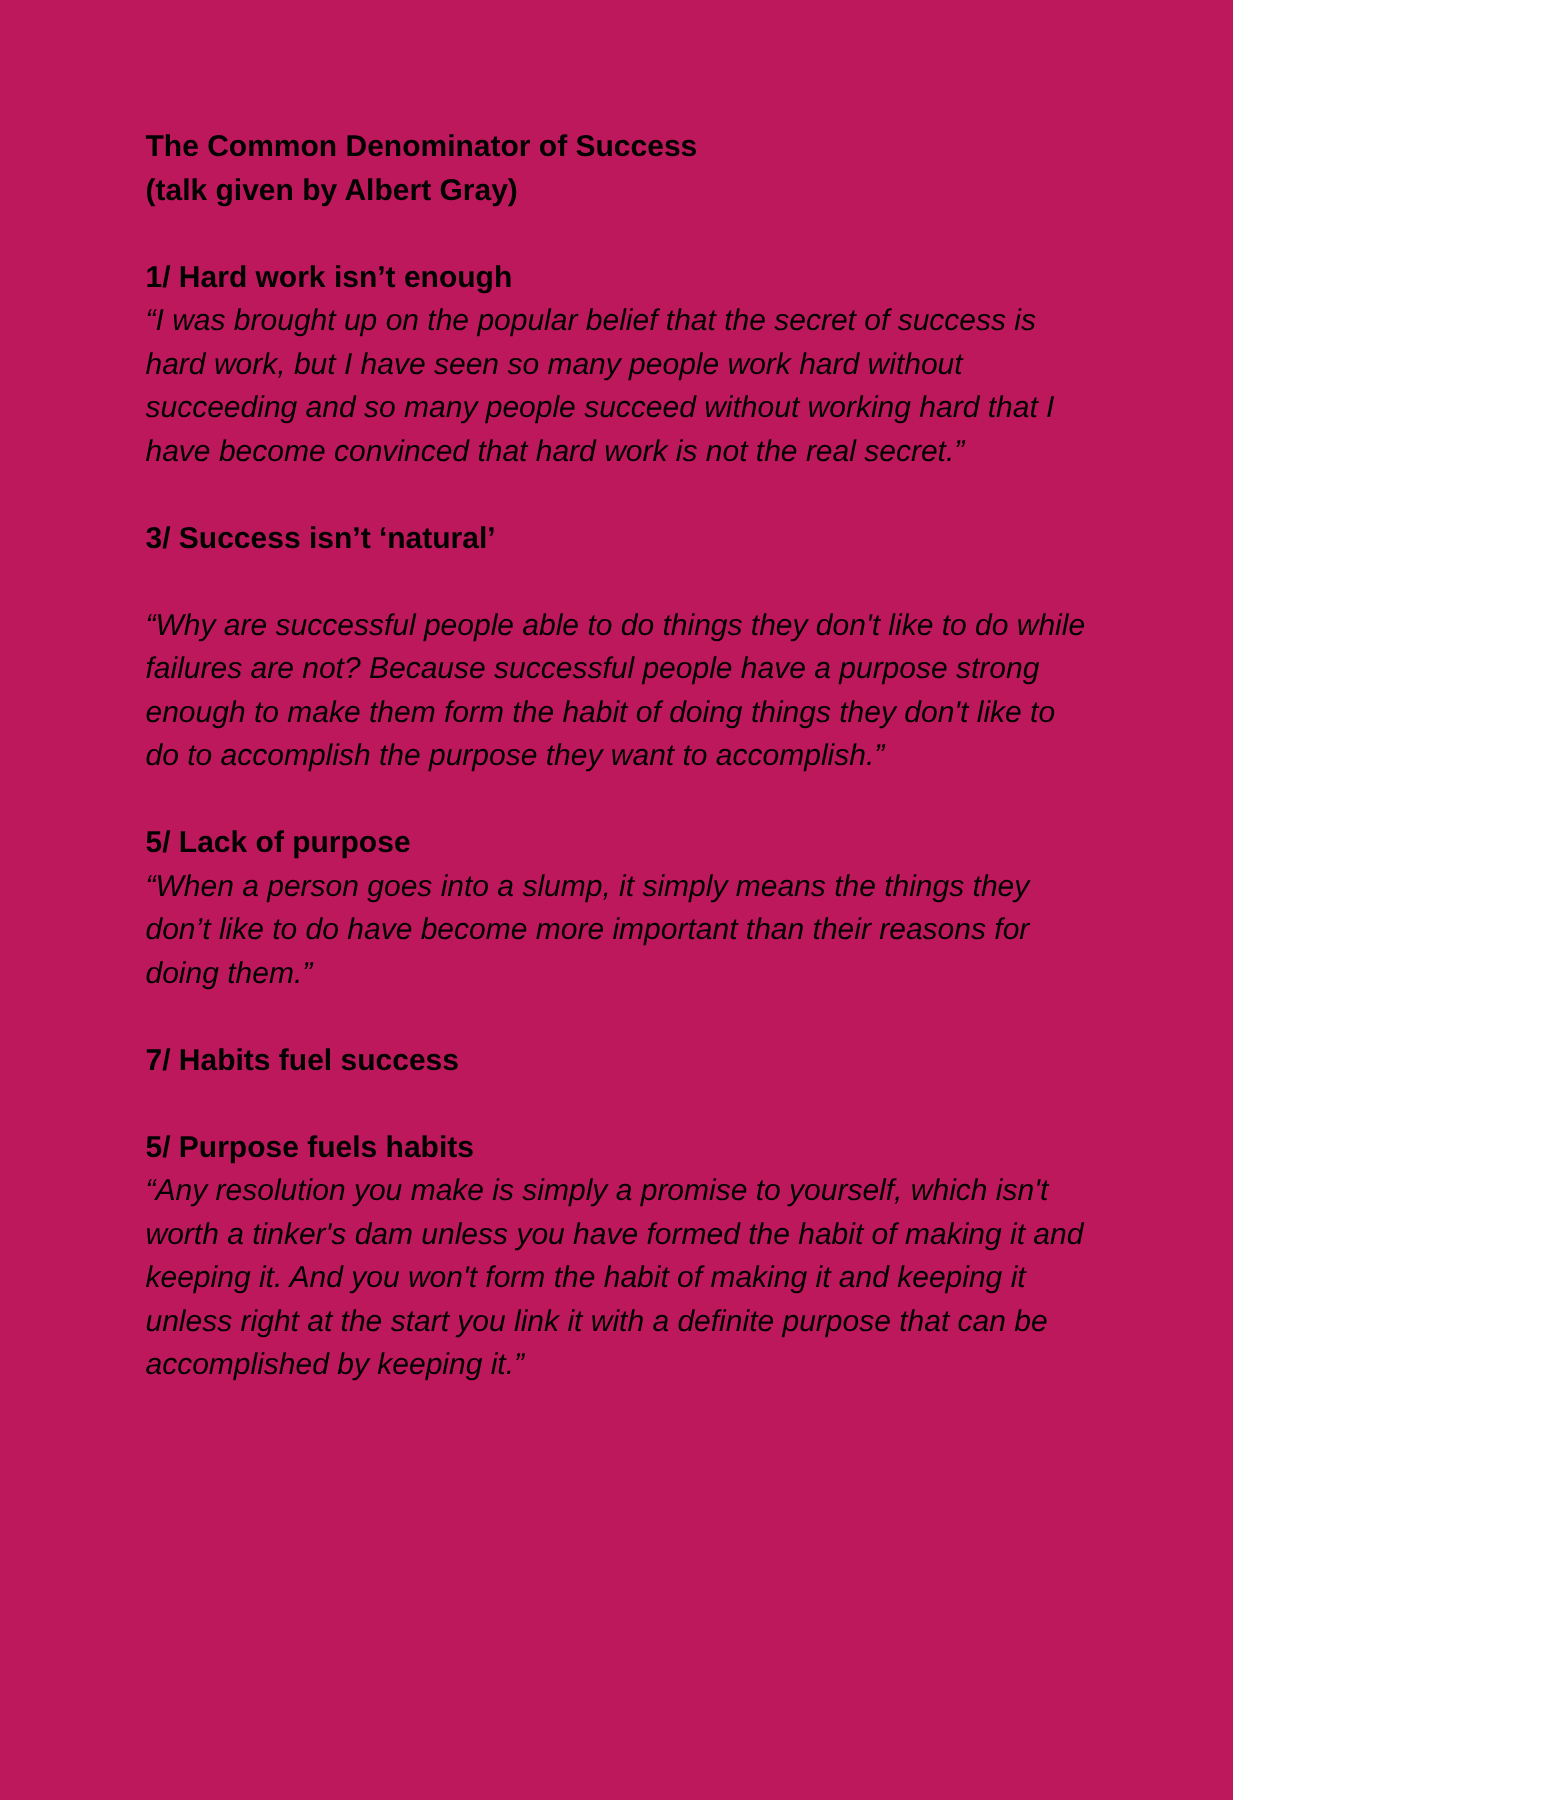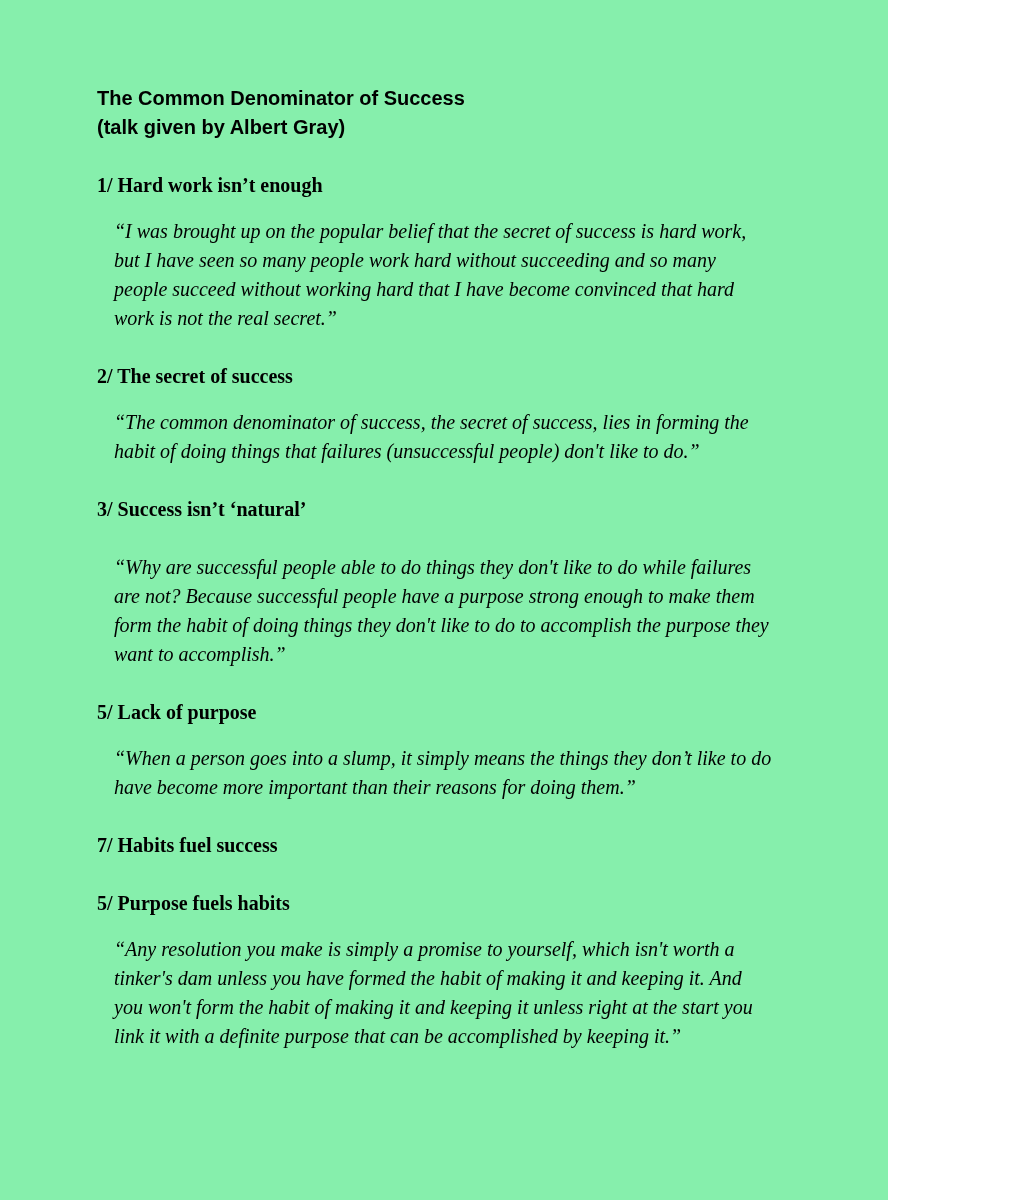--- a/index.html
+++ b/index.html
@@ -7,67 +7,62 @@
     padding: 0;
     background: #ffffff;
   }
   body {
     width: 1034px;
     height: 1200px;
     overflow: hidden;
   }
   .page {
     box-sizing: border-box;
-    width: 888px;
+    width: 822px;
     height: 1200px;
     padding: 84px 98px 0 97px;
     font-family: "Liberation Sans", sans-serif;
     font-size: 20px;
     line-height: 29px;
     color: #000000;
-    background: #86efac;
+    background: #be185d;
   }
   .title-block {
     margin: 0 0 29px 0;
     font-weight: bold;
   }
   .section {
     margin: 0 0 29px 0;
-    font-family: Liberation Serif, serif;
   }
   .section-heading {
     font-weight: bold;
     font-style: normal;
     margin: 0;
   }
   .section-quote {
     font-style: italic;
     font-weight: normal;
-    margin: 17px;
+    margin: 0;
   }
 </style>
 </head>
 <body>
 
 <div class="page">
 
   <div class="title-block">
     <div>The Common Denominator of Success</div>
     <div>(talk given by Albert Gray)</div>
   </div>
 
   <div class="section">
     <p class="section-heading">1/ Hard work isn’t enough</p>
     <p class="section-quote">“I was brought up on the popular belief that the secret of success is hard work, but I have seen so many people work hard without succeeding and so many people succeed without working hard that I have become convinced that hard work is not the real secret.”</p>
   </div>
 
-  <div class="section">
-    <p class="section-heading">2/ The secret of success</p>
-    <p class="section-quote">“The common denominator of success, the secret of success, lies in forming the habit of doing things that failures (unsuccessful people) don't like to do.”</p>
-  </div>
 
   <div class="section">
     <p class="section-heading">3/ Success isn’t ‘natural’</p>
   </div>
 
   <div class="section">
     <p class="section-quote">“Why are successful people able to do things they don't like to do while failures are not? Because successful people have a purpose strong enough to make them form the habit of doing things they don't like to do to accomplish the purpose they want to accomplish.”</p>
   </div>
 
   <div class="section">

